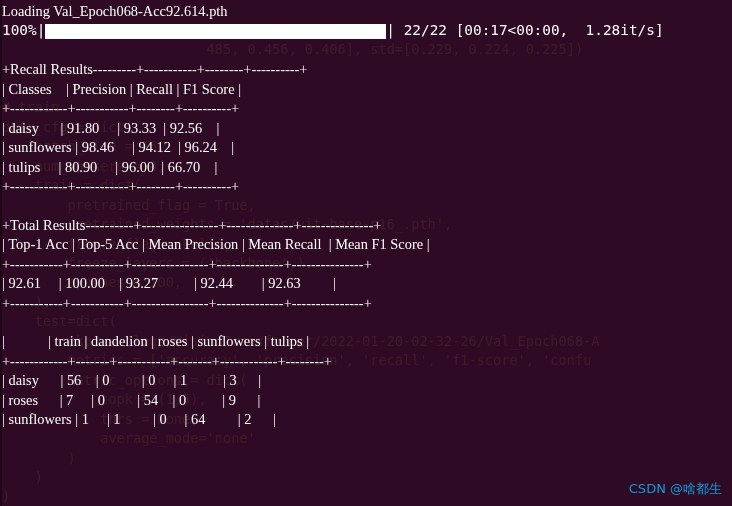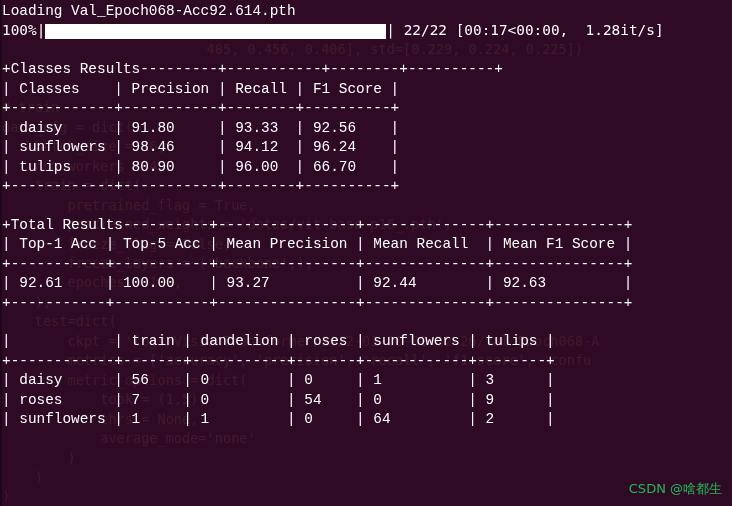--- a/index.html
+++ b/index.html
@@ -12,21 +12,21 @@
   #terminal{
     position:absolute;inset:0;
     padding:2px 0 0 2px;
     box-sizing:border-box;
     z-index:2;
   }
   .line{
     height:19.45px;line-height:19.45px;
     font-size:14.4px;letter-spacing:0px;
     color:#ffffff;white-space:pre;
-    font-family:Liberation Mono, monospace;
+    font-family:Liberation Serif, serif;
   }
   .line.blank{color:transparent;}
   
   .pbar-line{display:flex;align-items:center;height:19.45px;}
   .pbar-pct,.pbar-tail{
     color:#ffffff;white-space:pre;font-size:14.4px;line-height:19.45px;
     font-family:"DejaVu Sans Mono","Liberation Mono",monospace;
   }
   .pbar-fill{
     background:#ffffff;
@@ -42,21 +42,21 @@
     color:#fdba74;
     font-size:13.6px;line-height:19.45px;
     white-space:pre;
     font-family:"DejaVu Sans Mono","Liberation Mono",monospace;
     padding:40px 0 0 2px;
     box-sizing:border-box;
   }
   
   #csdn-watermark{
     position:absolute;right:10px;bottom:8px;z-index:3;
-    color:#22c55e;opacity:.93;
+    color:#0ea5e9;opacity:.93;
     font-size:13px;
     font-family:"DejaVu Sans","Liberation Sans",sans-serif;
     white-space:pre;
   }
   
   #edge-left{
     position:absolute;left:0;top:0;width:2px;height:506px;
     background:#1d0617;z-index:4;
   }
 </style>
@@ -99,21 +99,21 @@
   <div class="line">Loading Val_Epoch068-Acc92.614.pth</div>
 
   <div class="pbar-line">
     <span class="pbar-pct">100%|</span>
     <span class="pbar-fill"></span>
     <span class="pbar-tail">| 22/22 [00:17&lt;00:00,  1.28it/s]</span>
   </div>
 
   <div class="line blank">&nbsp;</div>
 
-  <div class="line">+Classes Results---------+-----------+--------+----------+</div>
+  <div class="line">+Recall Results---------+-----------+--------+----------+</div>
   <div class="line">| Classes    | Precision | Recall | F1 Score |</div>
   <div class="line">+------------+-----------+--------+----------+</div>
   <div class="line">| daisy      | 91.80     | 93.33  | 92.56    |</div>
   <div class="line">| sunflowers | 98.46     | 94.12  | 96.24    |</div>
   <div class="line">| tulips     | 80.90     | 96.00  | 66.70    |</div>
   <div class="line">+------------+-----------+--------+----------+</div>
 
   <div class="line blank">&nbsp;</div>
 
   <div class="line">+Total Results----------+----------------+--------------+---------------+</div>

